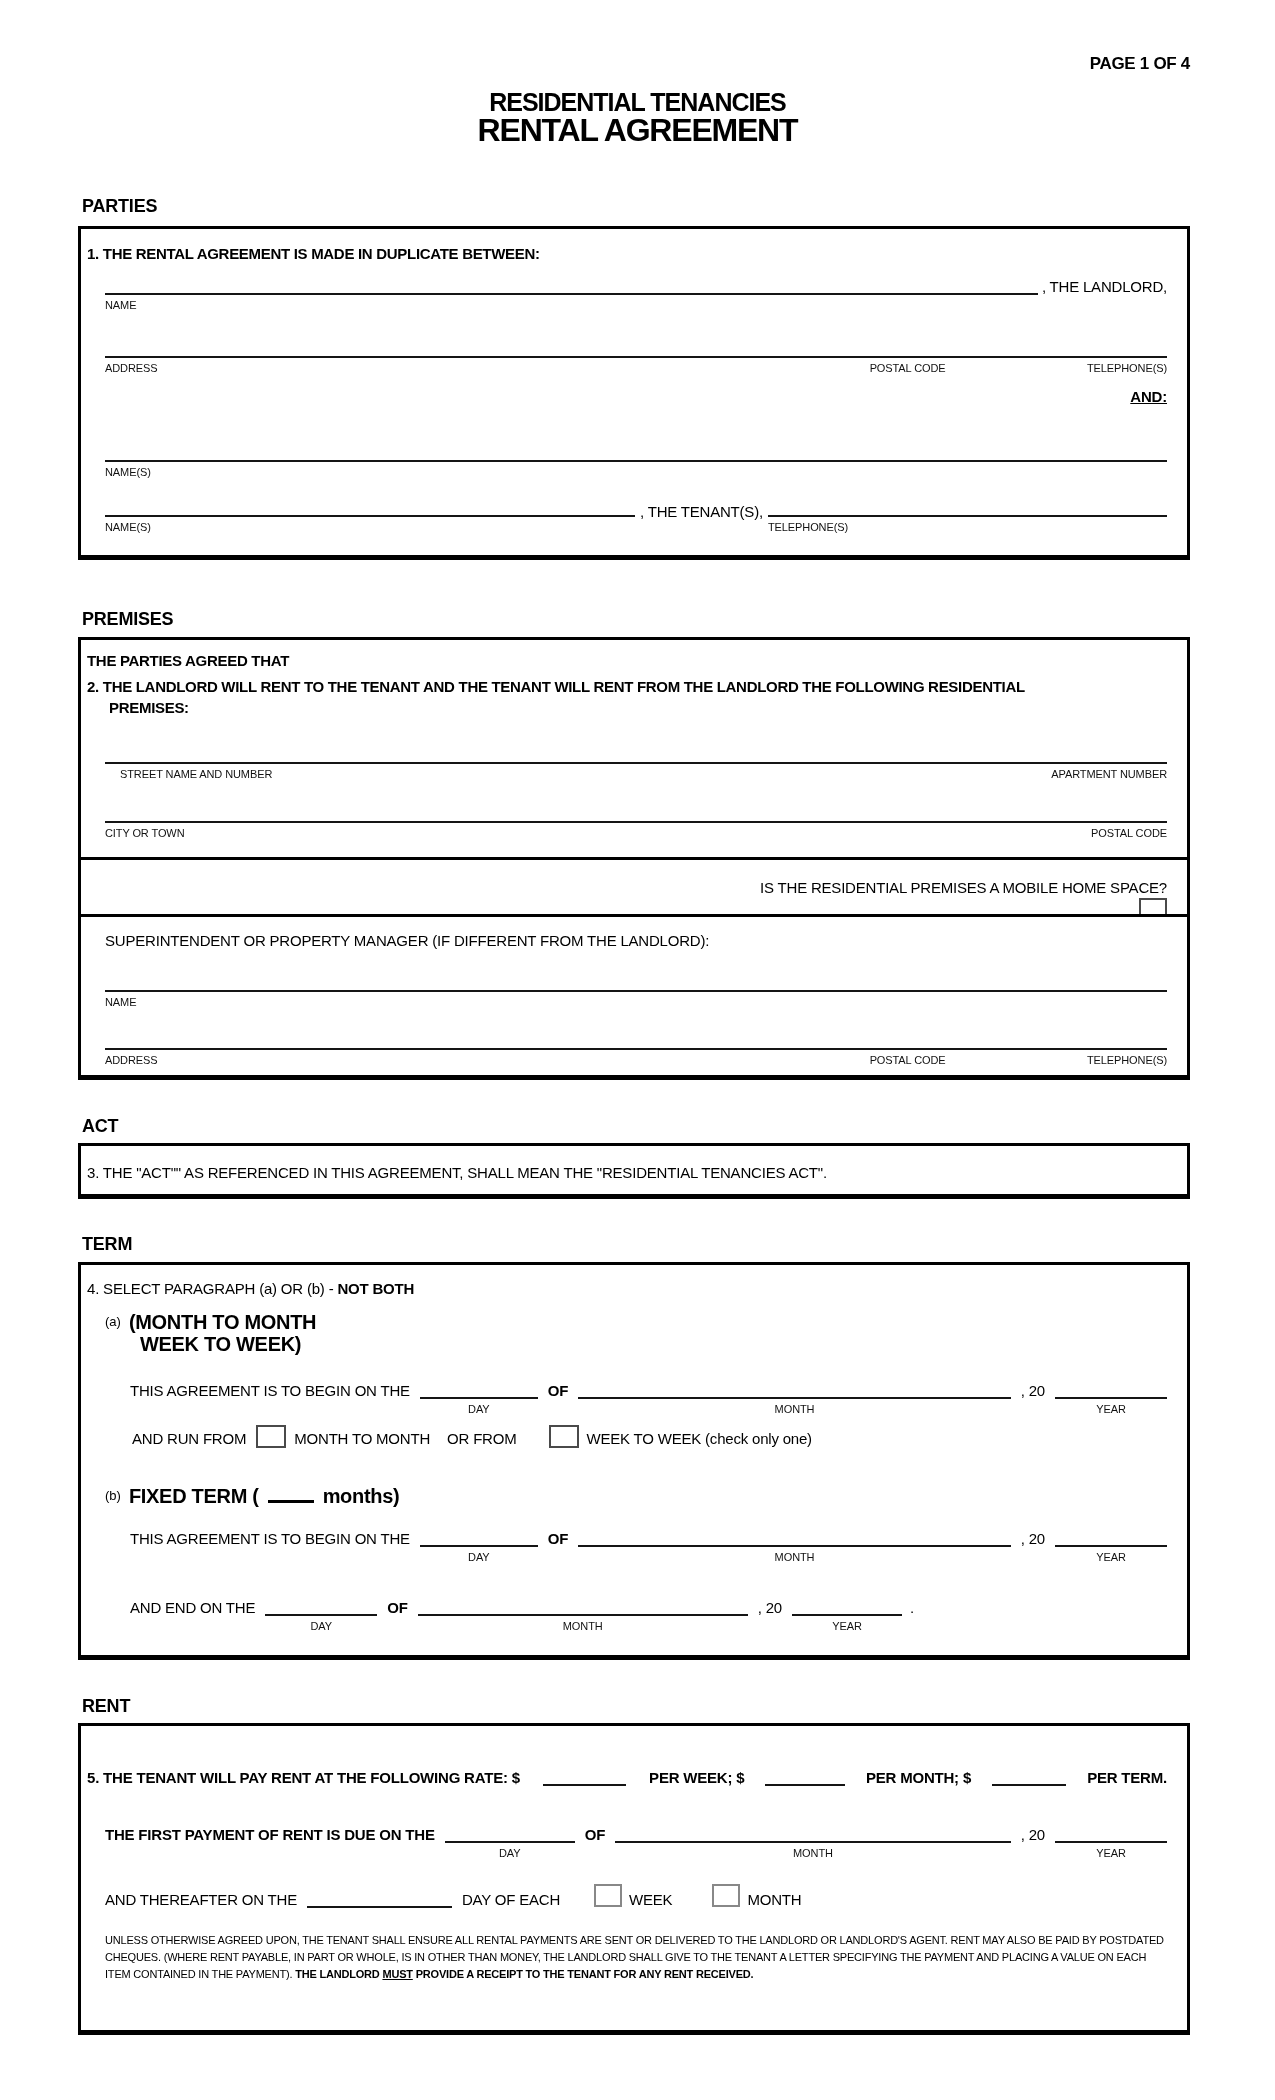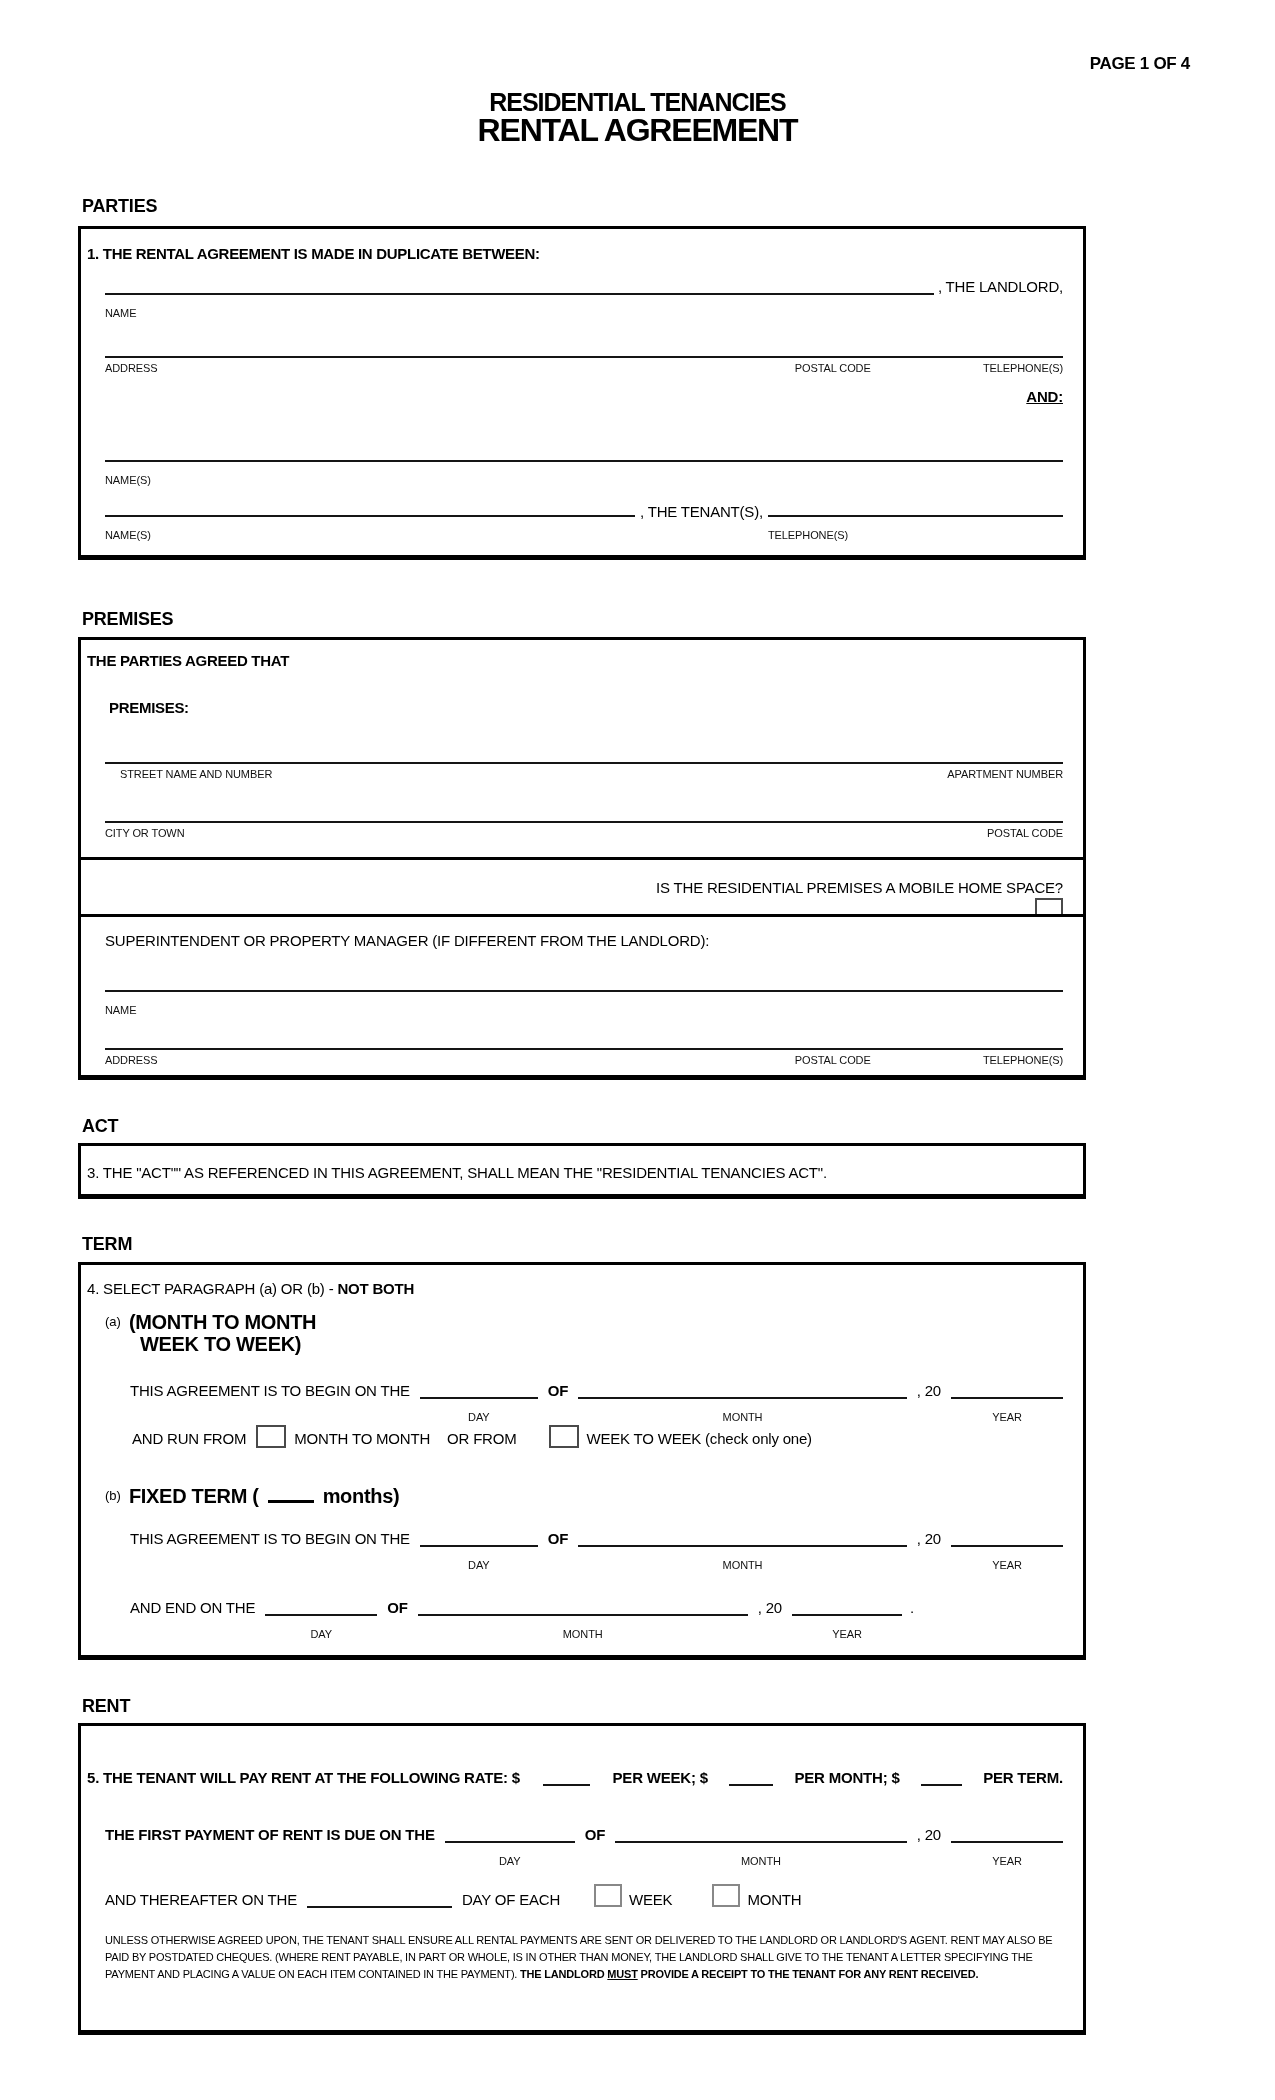--- a/index.html
+++ b/index.html
@@ -3,32 +3,32 @@
 <meta charset="utf-8">
 <style>
   html,body{margin:0;padding:0;background:#fff;}
   .page{position:relative;width:1275px;height:2100px;background:#fff;overflow:hidden;
         font-family:"Liberation Sans","DejaVu Sans",sans-serif;color:#000;}
   .pgnum{position:absolute;top:54px;right:85px;font-size:17px;font-weight:bold;letter-spacing:-0.3px;}
   .title{position:absolute;top:90px;left:0;width:1275px;text-align:center;font-weight:bold;letter-spacing:-1px;}
   .title .t1{font-size:25px;line-height:25px;}
   .title .t2{font-size:32px;line-height:30px;letter-spacing:-1.2px;}
   .sec-h{position:absolute;left:82px;font-size:18px;font-weight:bold;letter-spacing:-0.2px;}
-  .box{position:absolute;left:78px;width:1008px;box-sizing:border-box;background:#fff;
+  .box{position:absolute;left:78px;width:1112px;box-sizing:border-box;background:#fff;
        border:3px solid #000;border-bottom-width:5px;}
   .row{position:absolute;left:24px;right:20px;}
   .flexr{display:flex;align-items:flex-start;}
   .txt{font-size:15px;line-height:20px;letter-spacing:-0.2px;white-space:nowrap;}
   .b{font-weight:bold;text-align:right;}
   .u{text-decoration:underline;}
   .clause{left:6px;font-size:15px;font-weight:bold;letter-spacing:-0.3px;line-height:21px;}
   .fld{display:flex;flex-direction:column;}
   .grow{flex:1;}
   .ln{height:16px;border-bottom:2px solid #151515;}
-  .lb{font-size:11px;color:#111;padding-top:12px;letter-spacing:-0.1px;white-space:nowrap;}
+  .lb{font-size:11px;color:#111;padding-top:4px;letter-spacing:-0.1px;white-space:nowrap;}
   .lb.center{text-align:center;}
   .lbrow{position:relative;height:18px;}
   .lbrow .lb{position:absolute;top:0;padding-top:4px;}
   .cb{display:inline-block;width:28px;height:23px;border:2px solid #4a4a4a;background:#fff;box-sizing:border-box;}
   .cb.gray{border-color:#888;}
   .bt{font-size:20px;font-weight:bold;letter-spacing:-0.3px;line-height:22px;white-space:nowrap;}
   .paren{font-size:13px;line-height:22px;padding-right:8px;}
   .mblank{display:inline-block;width:46px;height:14px;border-bottom:3px solid #000;margin:0 9px;}
   .note{font-size:11px;line-height:17px;letter-spacing:-0.2px;}
   .blank{display:inline-block;height:16px;border-bottom:2px solid #151515;}
@@ -86,21 +86,21 @@
         <span class="ln"></span>
         <span class="lb">TELEPHONE(S)</span>
       </span>
     </div>
   </div>
 
   <div class="sec-h" style="top:609px;">PREMISES</div>
   <div class="box" style="top:637px;height:223px;border-bottom-width:3px;">
     <div class="row clause" style="top:10px;">THE PARTIES AGREED THAT</div>
     <div class="row clause" style="top:36px;">
-      <br>
+      <span>2. THE LANDLORD WILL RENT TO THE TENANT AND THE TENANT WILL RENT FROM THE LANDLORD THE FOLLOWING RESIDENTIAL</span><br>
       <span style="margin-left:22px;">PREMISES:</span>
     </div>
     <div class="row" style="top:106px;">
       <div class="fld">
         <span class="ln"></span>
         <div class="lbrow">
           <span class="lb" style="left:15px;">STREET NAME AND NUMBER</span>
           <span class="lb" style="right:0;">APARTMENT NUMBER</span>
         </div>
       </div>

